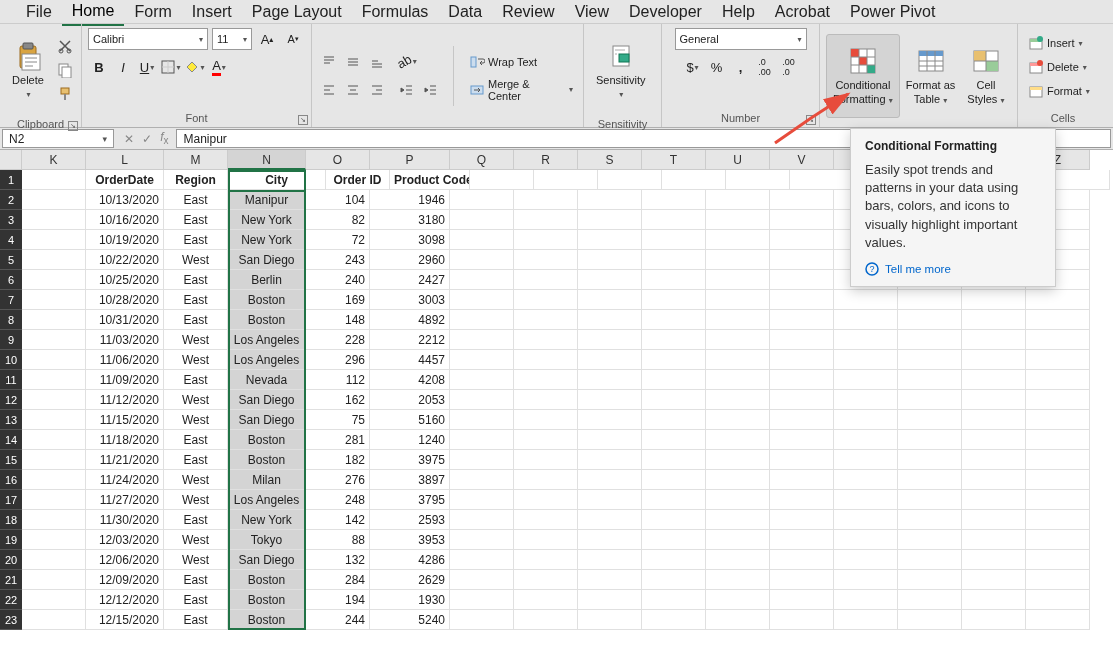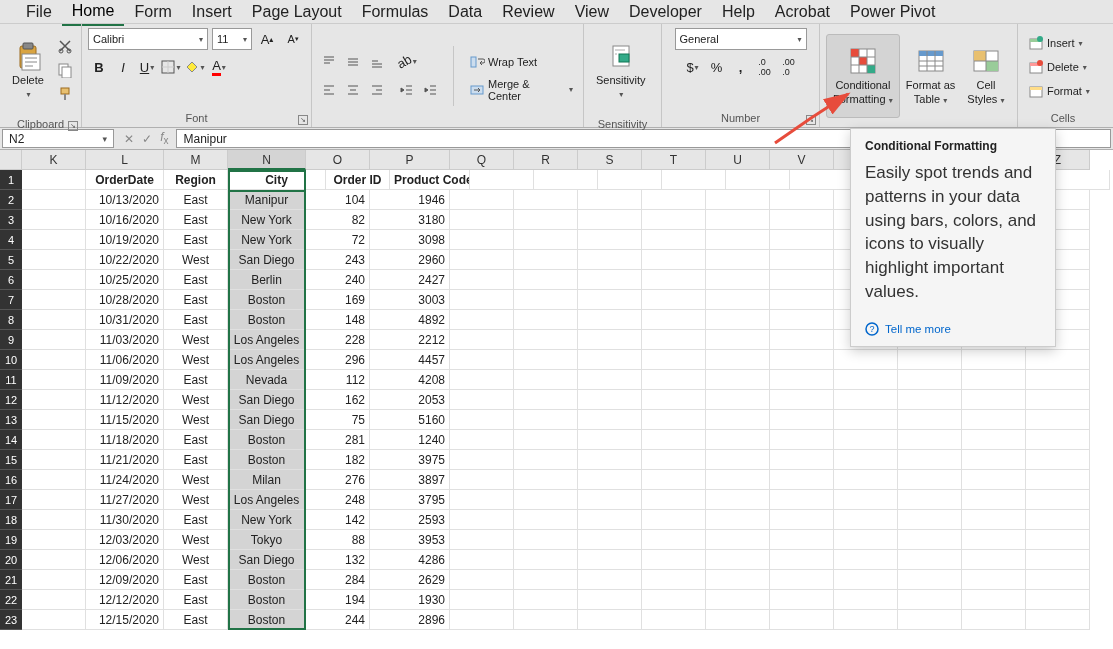--- a/index.html
+++ b/index.html
@@ -54,21 +54,21 @@
 .cell.r { text-align: right; }
 .cell.c { text-align: center; }
 .cell.selcol { background: #d4d4d4; text-align: center; }
 
 
 .sel-outline { position: absolute; border: 2px solid #217346; pointer-events: none; }
 
 
 .tooltip { position: absolute; background: #f5f5f5; border: 1px solid #ccc; box-shadow: 0 4px 12px rgba(0,0,0,.2); padding: 10px 14px; width: 206px; font-size: 12px; z-index: 100; }
 .tooltip h4 { font-size: 12px; font-weight: bold; margin-bottom: 8px; }
-.tooltip p { font-size: 17px; line-height: 1.4; color: #333; margin-bottom: 18px; }
+.tooltip p { font-size: 13px; line-height: 1.4; color: #333; margin-bottom: 10px; }
 .tooltip a { color: #0066cc; font-size: 11.5px; text-decoration: none; display: flex; align-items: center; gap: 6px; }
 
 
 .arrow-anno { position: absolute; pointer-events: none; z-index: 50; }
 .arrow-anno svg { overflow: visible; }
 
 .dv { width: 1px; background: #c6c6c6; height: 60px; margin: 0 3px; }
 </style>
 </head>
 <body>
@@ -807,21 +807,21 @@
       <div class="cell"></div>
       <div class="cell"></div>
     </div>
     <div class="row">
       <div class="rowhdr">23</div>
       <div class="cell"></div>
       <div class="cell r" style="width: 78px;">12/15/2020</div>
       <div class="cell c">East</div>
       <div class="cell selcol" style="width: 78px;">Boston</div>
       <div class="cell r">244</div>
-      <div class="cell r" style="width: 80px;">2896</div>
+      <div class="cell r" style="width: 80px;">5240</div>
       <div class="cell"></div>
       <div class="cell"></div>
       <div class="cell"></div>
       <div class="cell"></div>
       <div class="cell"></div>
       <div class="cell"></div>
       <div class="cell"></div>
       <div class="cell"></div>
       <div class="cell"></div>
       <div class="cell"></div>

